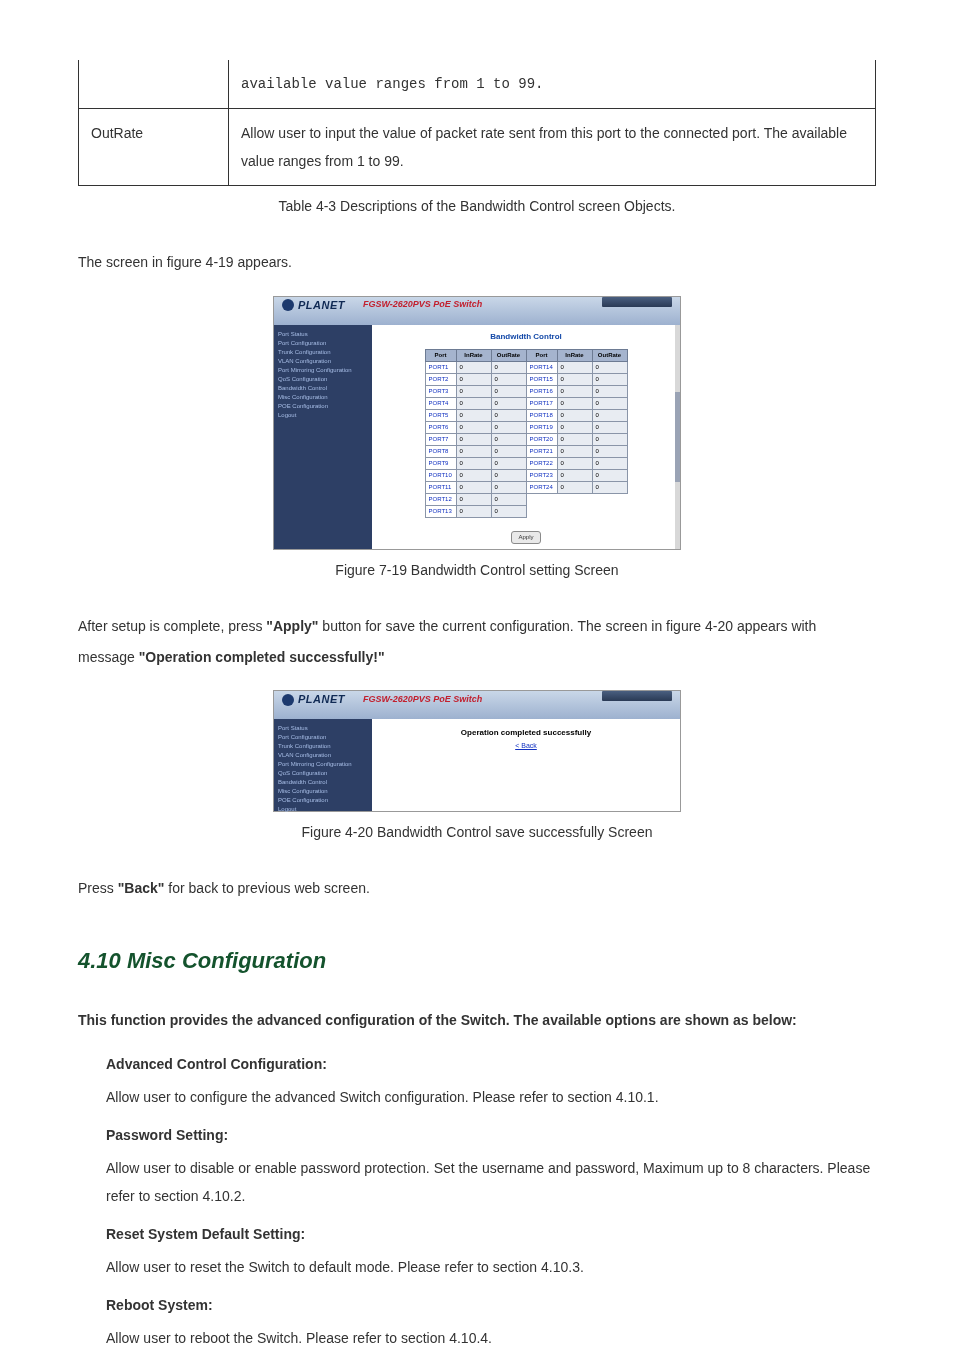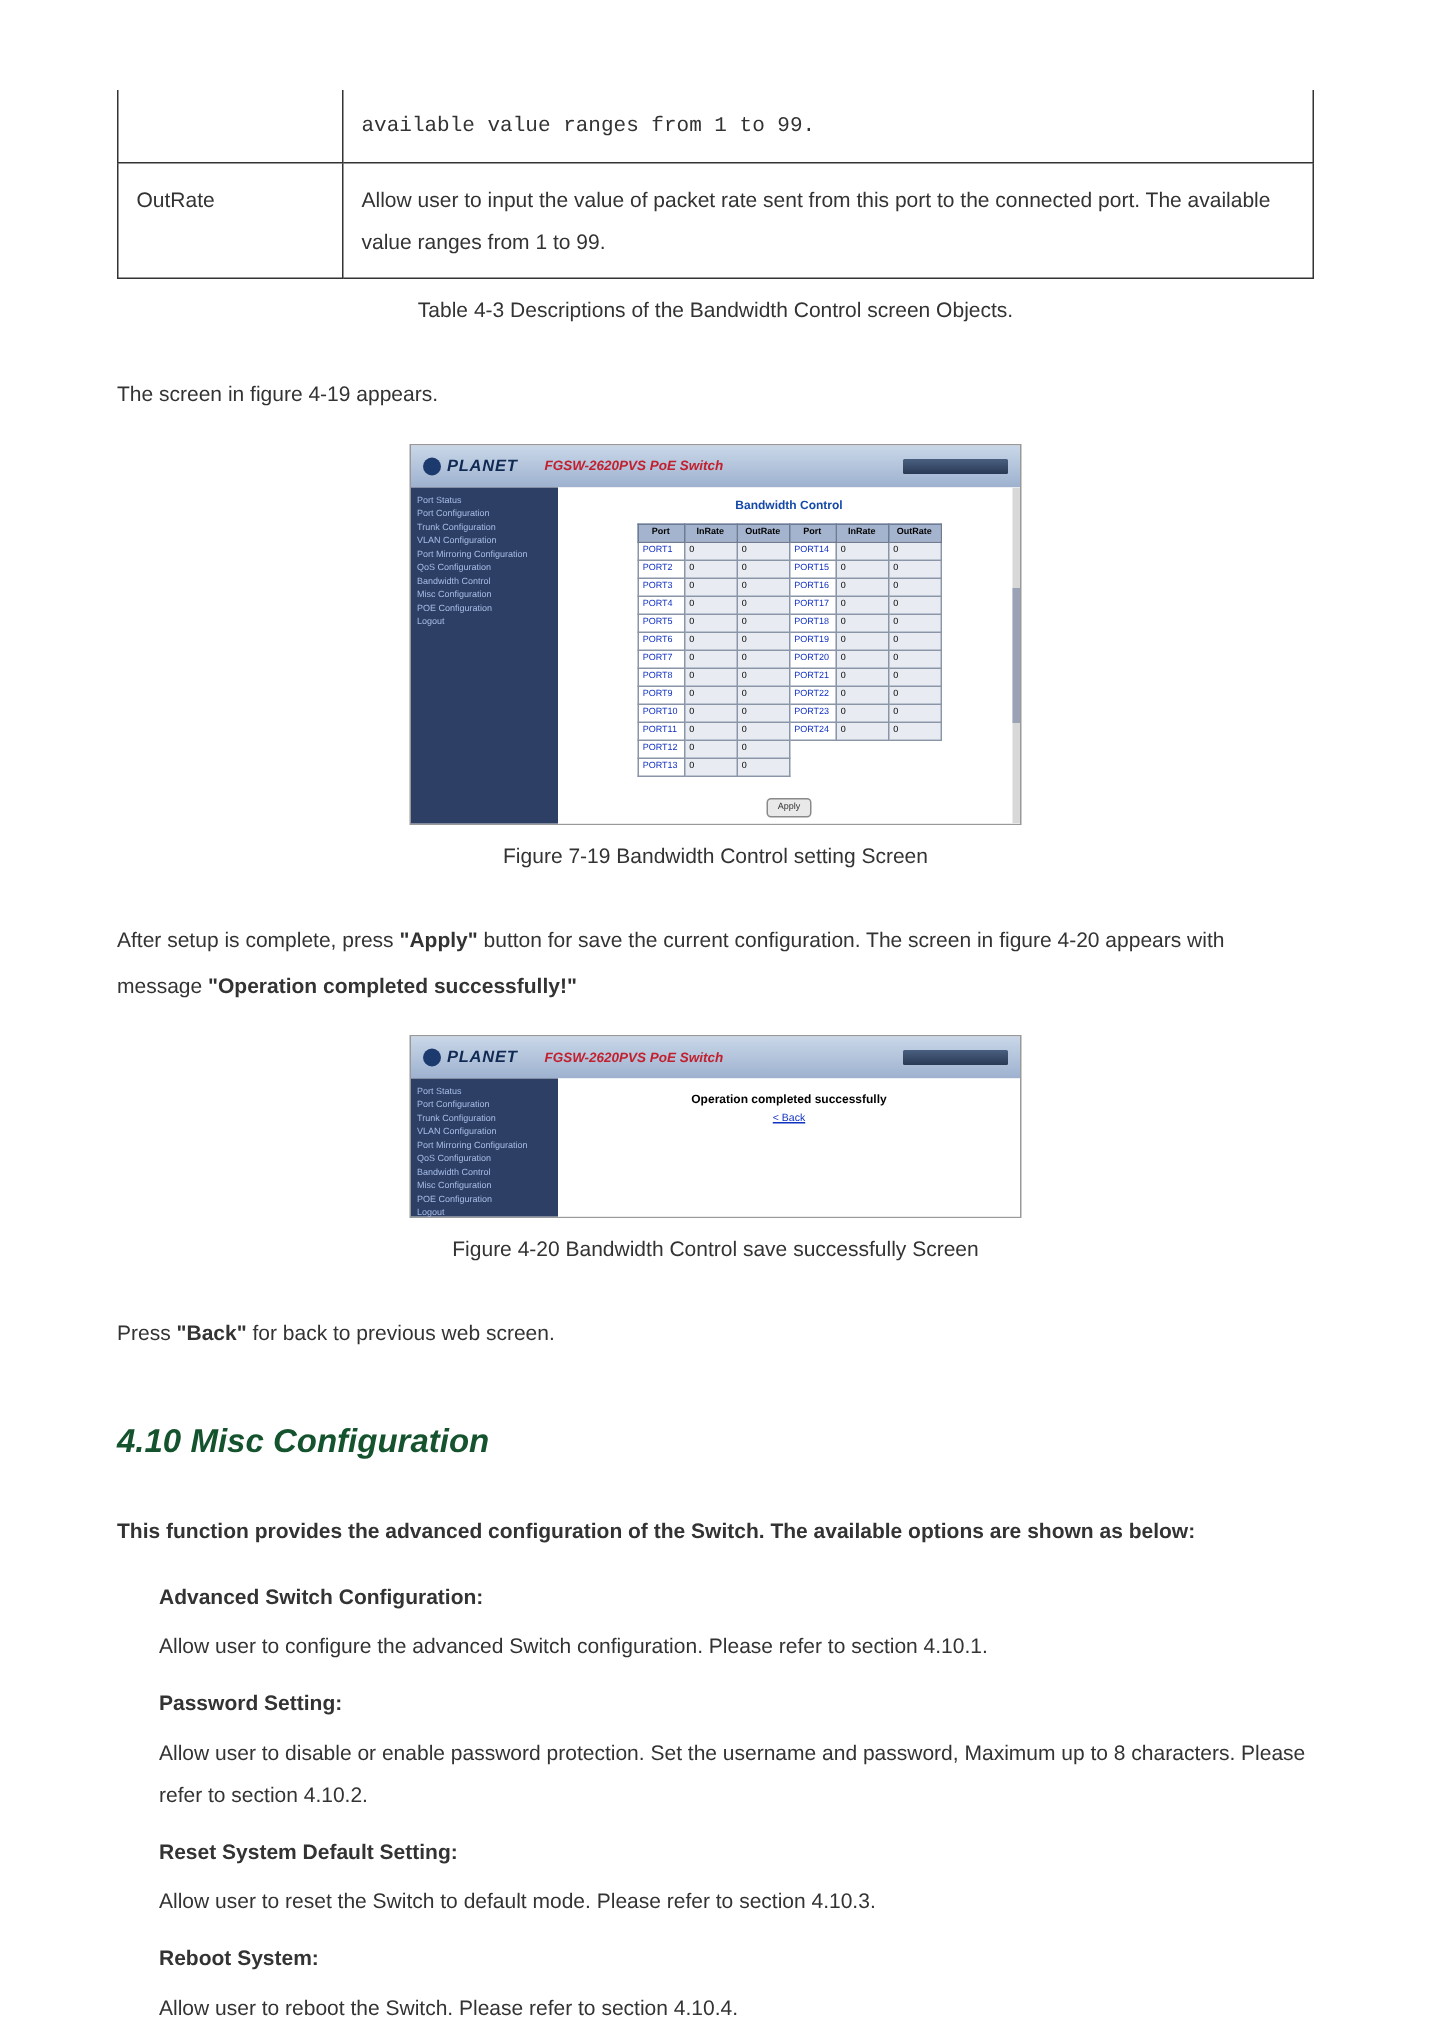--- a/index.html
+++ b/index.html
@@ -52,21 +52,21 @@
     height: 254px;
   }
   .fig20 {
     width: 408px;
     height: 122px;
   }
   .fig-header {
     height: 28px;
     background: linear-gradient(to bottom, #c9d7e8, #9db1cf);
     display: flex;
-    align-items: center;
+    align-items: flex-start;
     justify-content: space-between;
     padding: 0 8px;
   }
   .fig-header .brand {
     display: flex;
     align-items: center;
     gap: 4px;
   }
   .fig-header .brand-dot {
     width: 12px; height: 12px; border-radius: 50%; background: #1d3a6e;
@@ -87,21 +87,21 @@
   }
   .fig-header .device {
     width: 70px;
     height: 10px;
     background: linear-gradient(to bottom, #4a5f80, #2a3a55);
     border-radius: 1px;
   }
   .fig-body {
     display: flex;
     height: calc(100% - 28px);
-    background: #e5e5e5;
+    background: #6d28d9;
   }
   .sidebar {
     width: 98px;
     background: #2d3f65;
     padding: 5px 4px;
     box-sizing: border-box;
     color: #a7bde6;
     font-size: 6px;
     line-height: 1.5;
   }
@@ -417,21 +417,21 @@
 
 <p class="body-text">
   <span>Press </span><b class="inline">"Back"</b><span> for back to previous web screen.</span>
 </p>
 
 <h2 class="section">4.10 Misc Configuration</h2>
 
 <p class="body-text" style="margin-top:28px;font-weight:bold;">This function provides the advanced configuration of the Switch. The available options are shown as below:</p>
 
 <div class="misc-list" id="misc-list">
-    <div class="label">Advanced Switch Configuration:</div>
+    <div class="label">Advanced Control Configuration:</div>
     <div class="descr">Allow user to configure the advanced Switch configuration. Please refer to section 4.10.1.</div>
     <div class="label">Password Setting:</div>
     <div class="descr">Allow user to disable or enable password protection. Set the username and password, Maximum up to 8 characters. Please refer to section 4.10.2.</div>
     <div class="label">Reset System Default Setting:</div>
     <div class="descr">Allow user to reset the Switch to default mode. Please refer to section 4.10.3.</div>
     <div class="label">Reboot System:</div>
     <div class="descr">Allow user to reboot the Switch. Please refer to section 4.10.4.</div>
   </div>
 
 </body></html>

